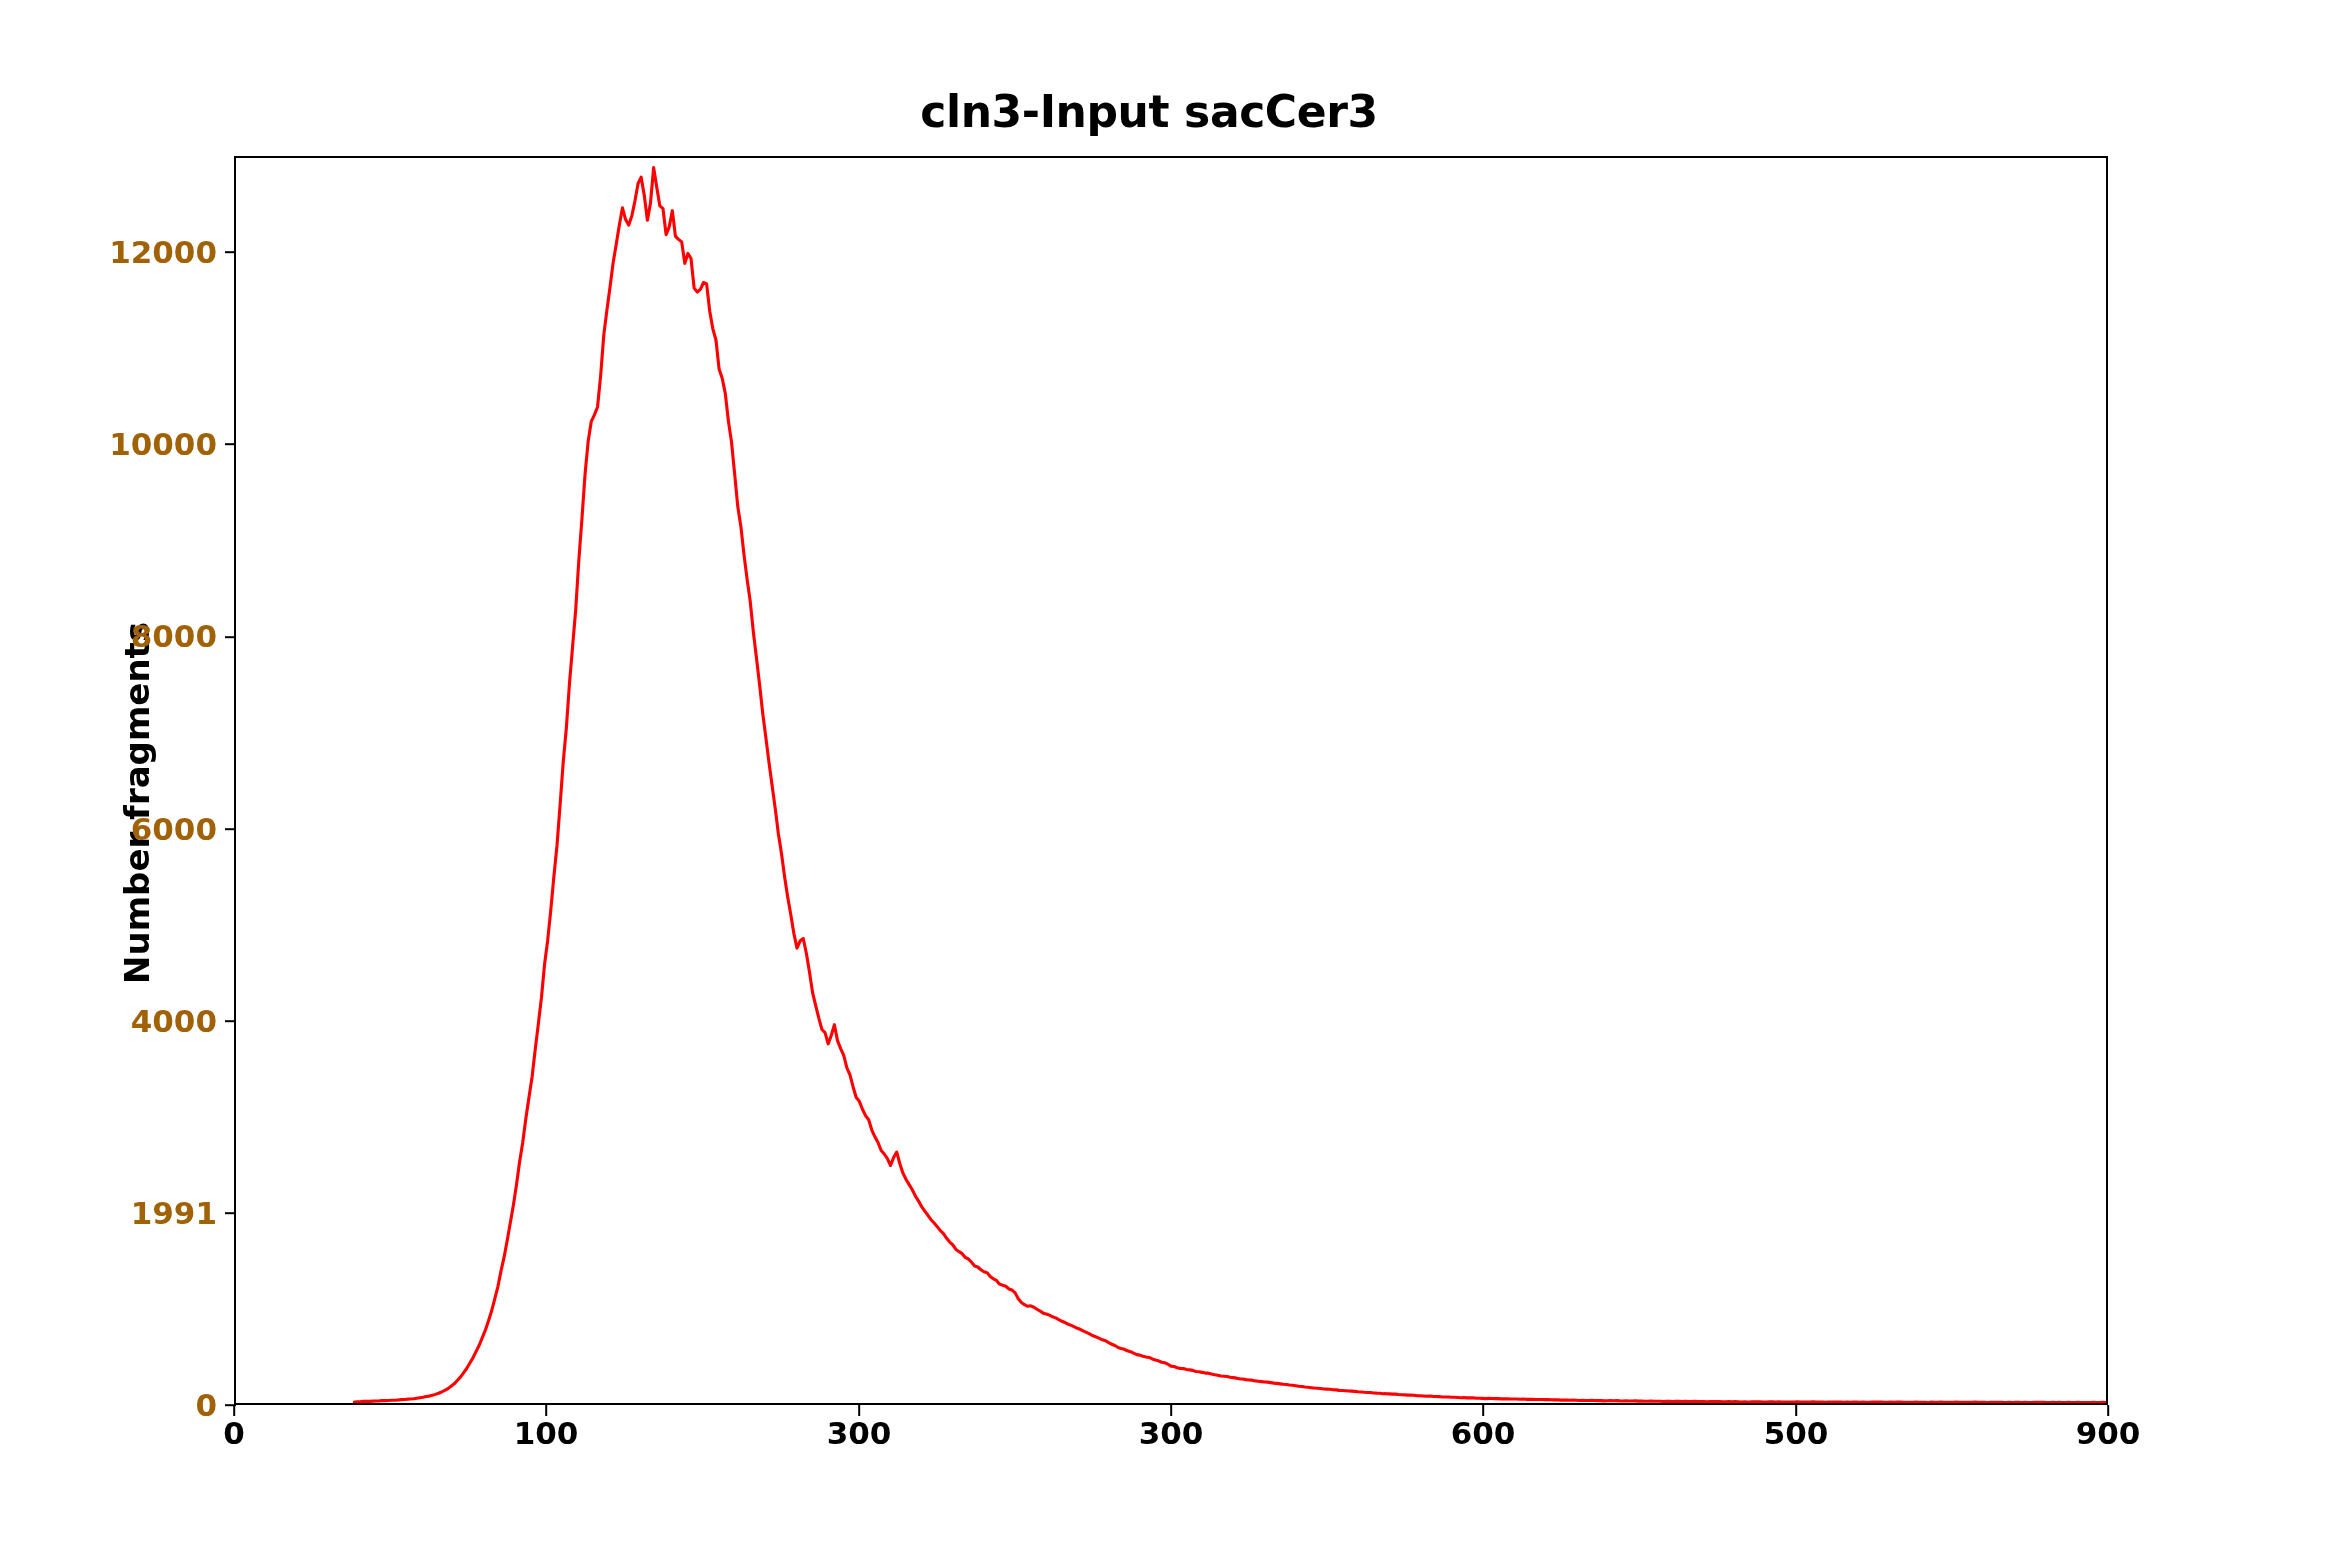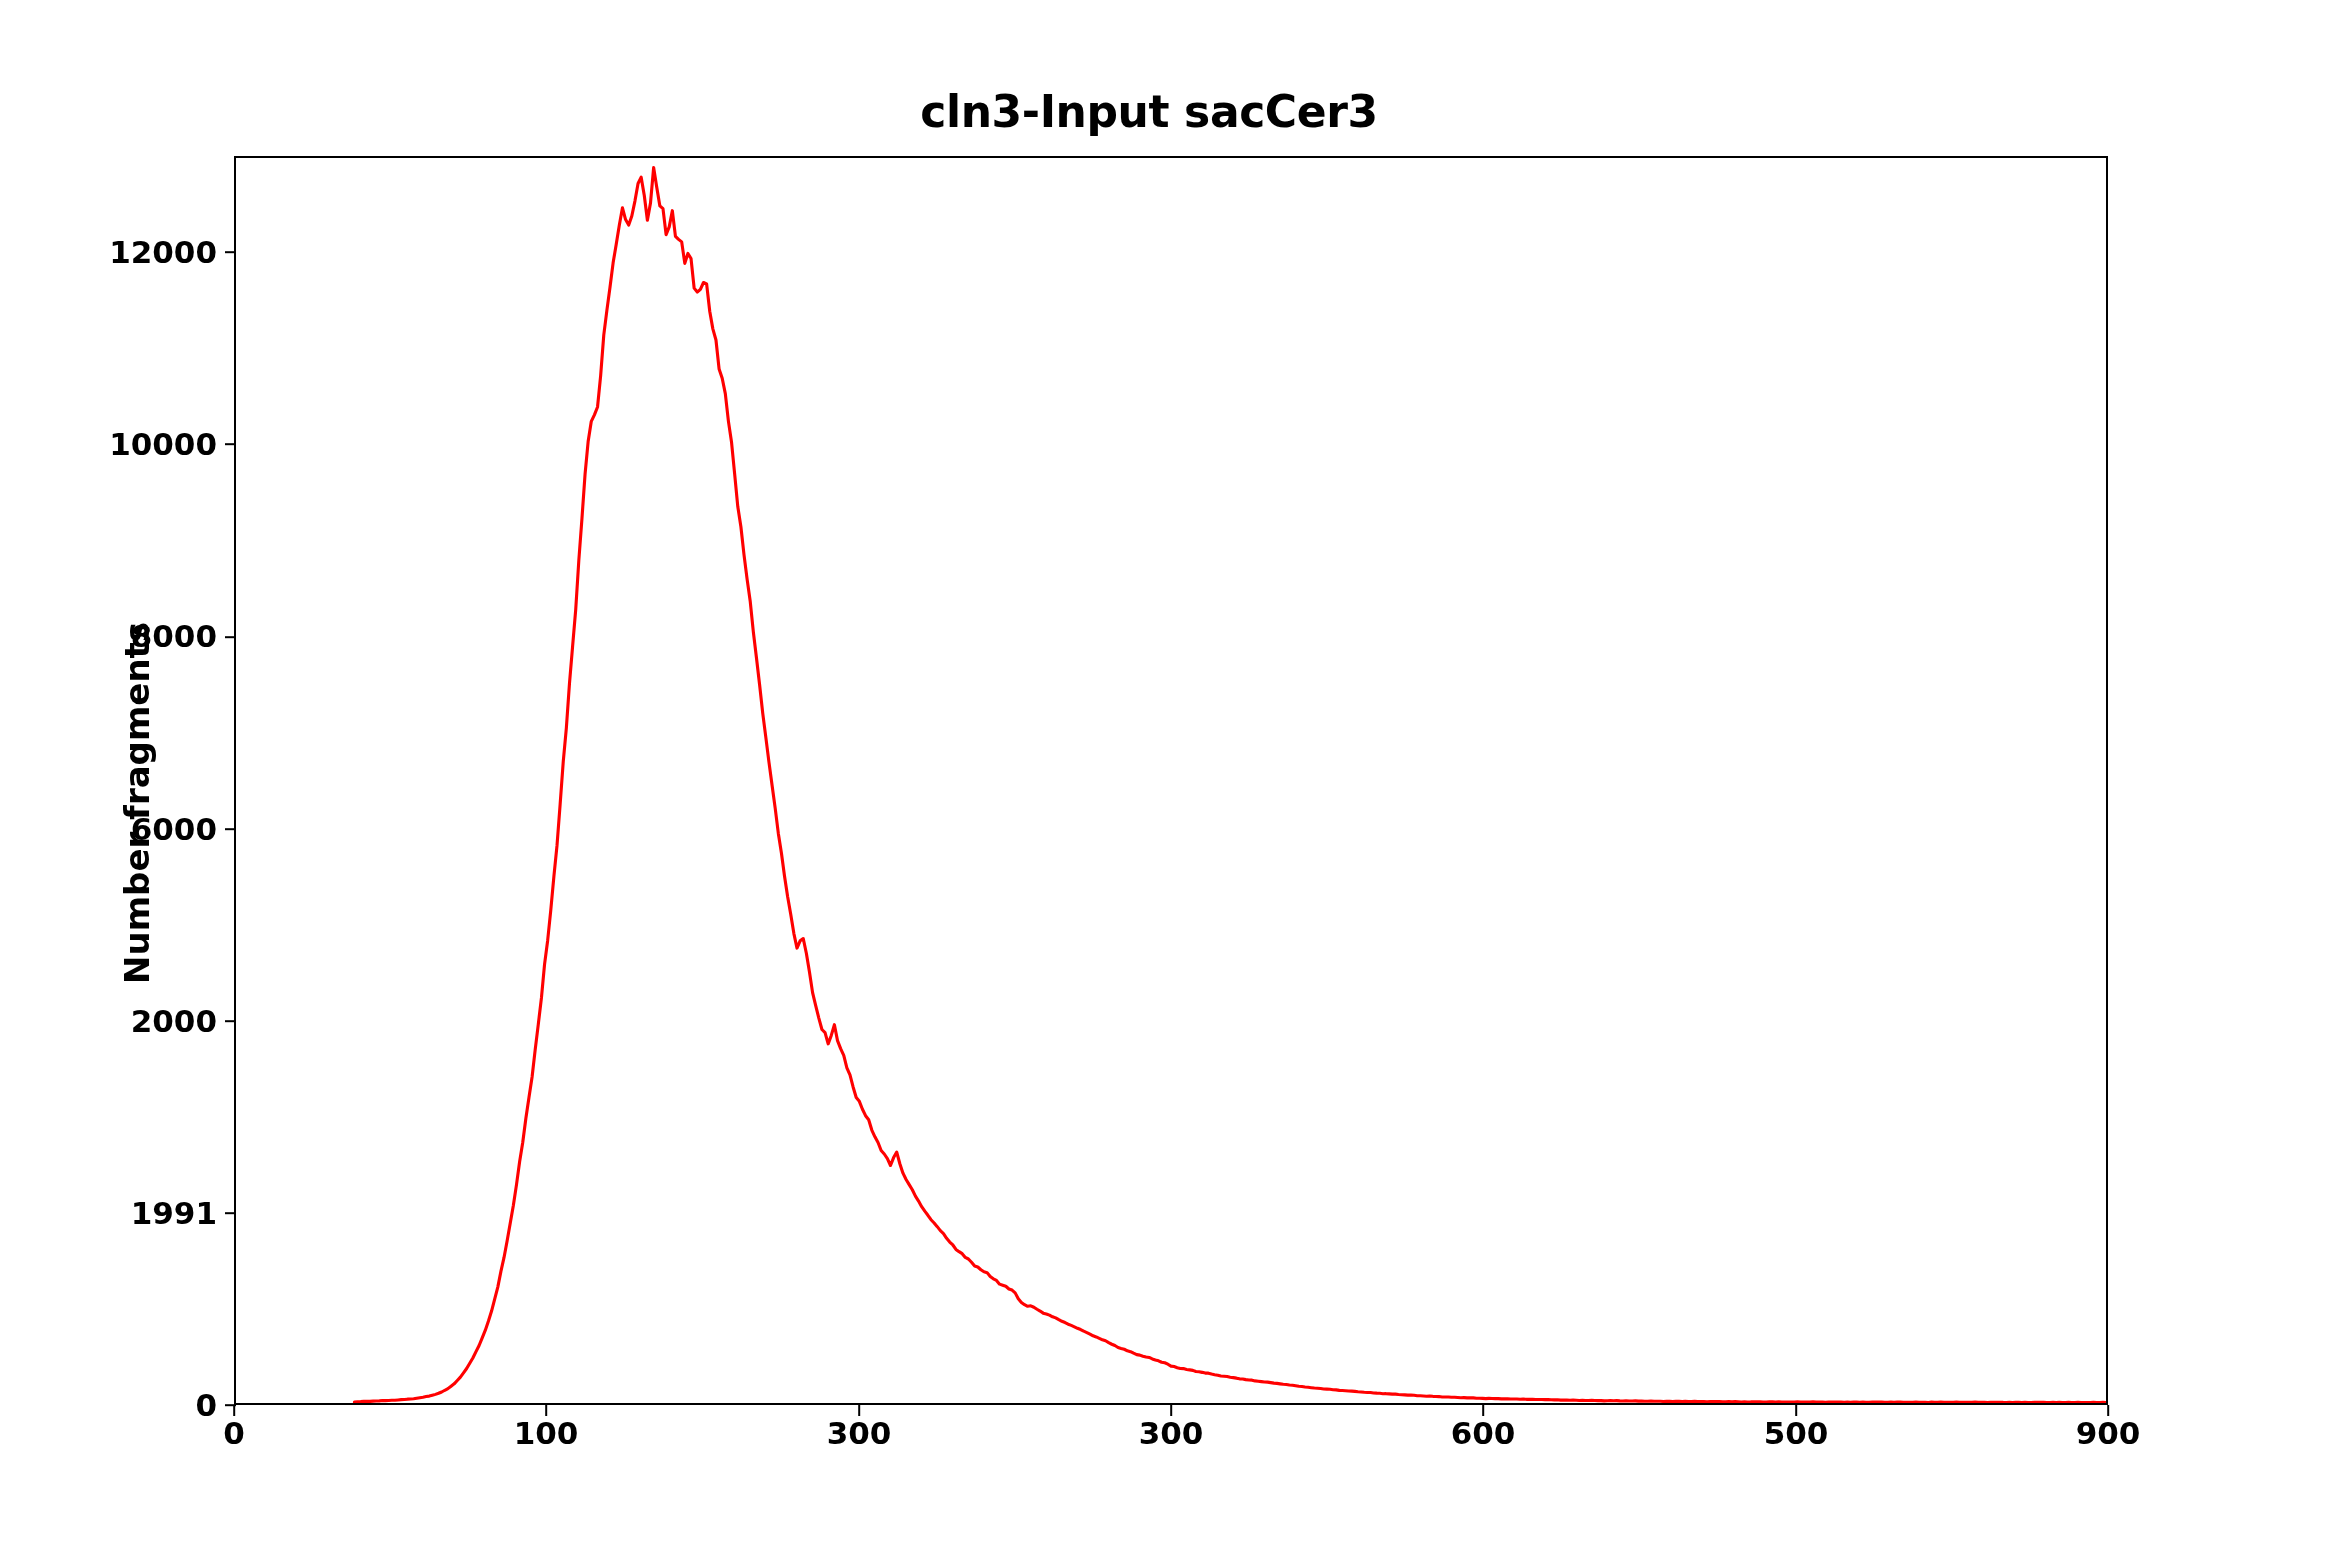--- a/index.html
+++ b/index.html
@@ -46,21 +46,21 @@
     top: 0;
     width: 100%;
     height: 100%;
     display: block;
   }
   .y-tick-label {
     position: absolute;
     right: 0;
     font-size: 31px;
     font-weight: bold;
-    color: #000000;
+    color: #a16207;
     white-space: nowrap;
     transform: translateY(-50%);
   }
   #y-tick-labels {
     position: absolute;
     left: 0px;
     top: 156px;
     width: 217px;
     height: 1249px;
   }
@@ -117,21 +117,21 @@
 
 <div id="figure">
 
   <div id="chart-title">cln3-Input sacCer3</div>
 
   <div id="y-axis-label">Number fragments</div>
 
   <div id="y-tick-labels">
       <div class="y-tick-label" style="top: 1249px;">0</div>
       <div class="y-tick-label" style="top: 1057px;">1991</div>
-      <div class="y-tick-label" style="top: 865px;">2000</div>
+      <div class="y-tick-label" style="top: 865px;">4000</div>
       <div class="y-tick-label" style="top: 673px;">6000</div>
       <div class="y-tick-label" style="top: 480px;">8000</div>
       <div class="y-tick-label" style="top: 288px;">10000</div>
       <div class="y-tick-label" style="top: 96px;">12000</div>
     </div>
   <div id="y-tick-marks">
       <div class="y-tick-mark" style="top: 1405px;"></div>
       <div class="y-tick-mark" style="top: 1213px;"></div>
       <div class="y-tick-mark" style="top: 1021px;"></div>
       <div class="y-tick-mark" style="top: 829px;"></div>

